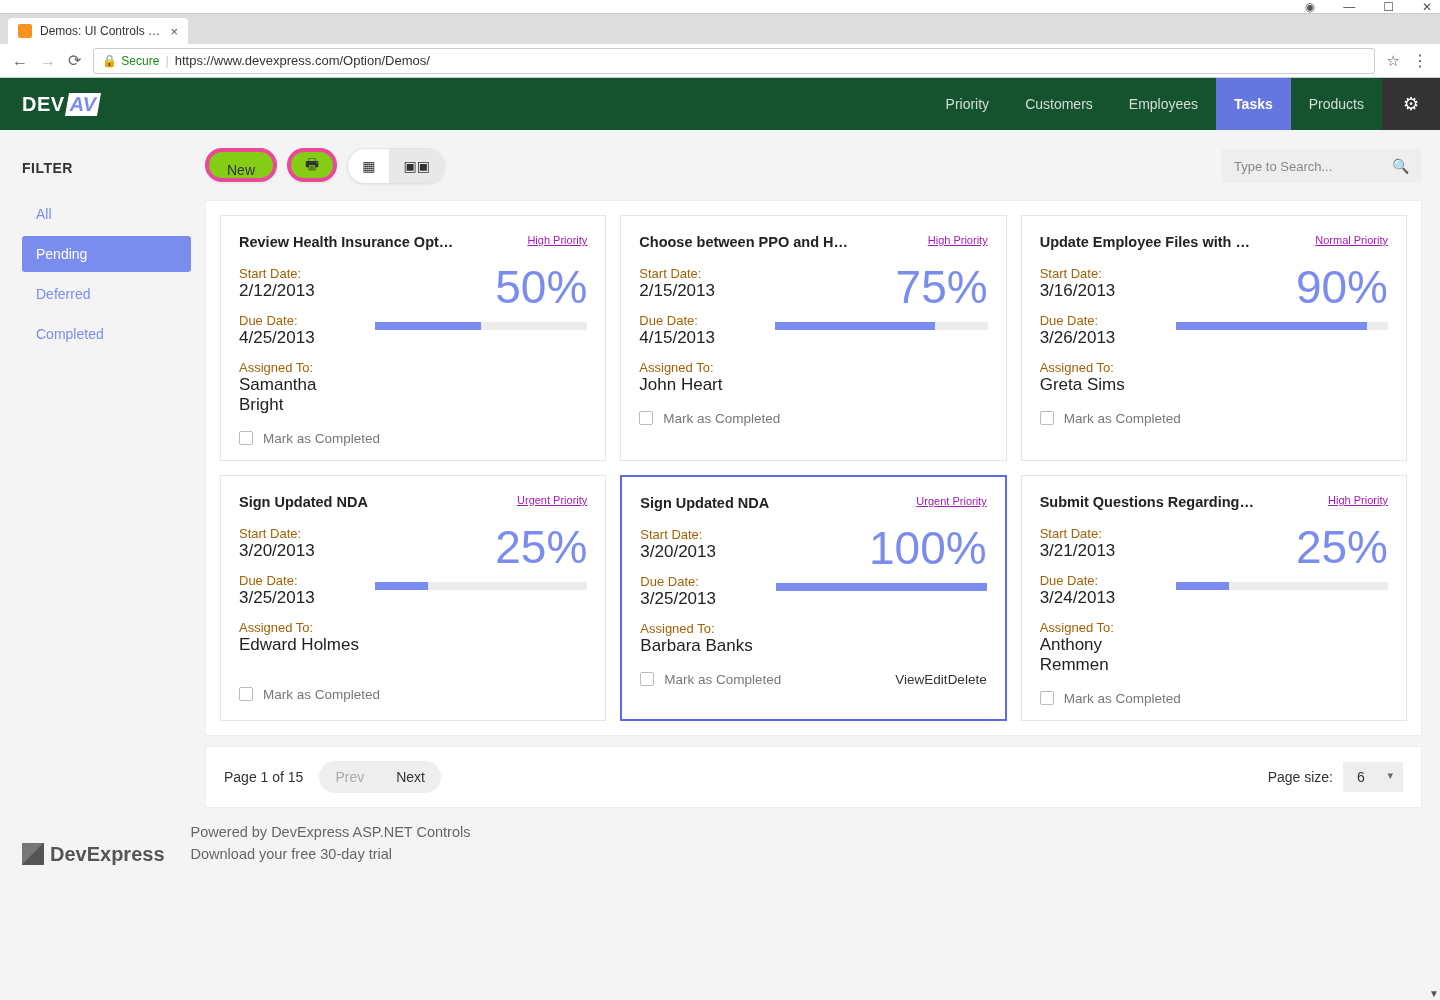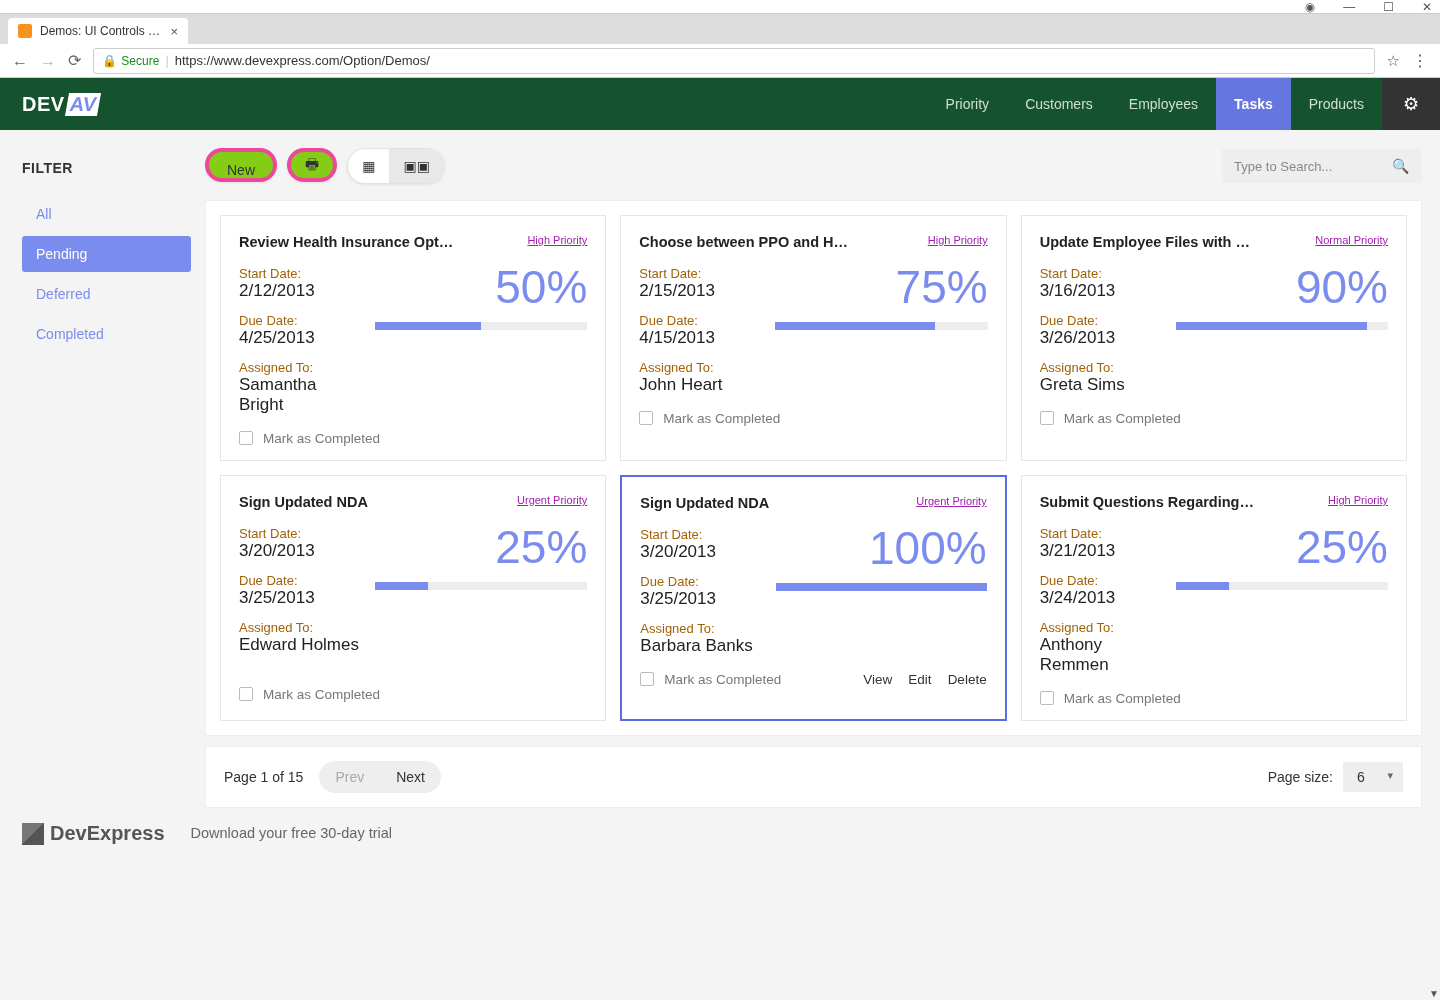--- a/index.html
+++ b/index.html
@@ -64,21 +64,21 @@
 .card-left { flex: 0 0 120px; }
 .card-right { flex: 1; text-align: right; }
 .field-label { color: #a16207; font-size: 13px; margin-top: 2px; }
 .field-value { color: #222; font-size: 17px; margin-bottom: 12px; }
 .pct { color: #7b8cef; font-size: 46px; font-weight: 300; line-height: 1; }
 .progress { background: #ececec; height: 8px; margin-top: 12px; position: relative; }
 .progress-fill { background: #7b8cef; height: 100%; }
 .card-foot { margin-top: 16px; display: flex; align-items: flex-start; gap: 10px; }
 .chk { width: 14px; height: 14px; border: 1px solid #bbb; border-radius: 2px; display: inline-block; }
 .chk-label { color: #777; font-size: 13.5px; }
-.card-actions { margin-left: auto; display: flex; gap: 16px; }
+.card-actions { margin-left: auto; display: flex; }
 .card-actions span { font-size: 13.5px; color: #333; cursor: pointer; }
 
 .pager-row { background: #fff; border: 1px solid #eee; margin-top: 10px; padding: 14px 18px; display: flex; align-items: center; }
 .page-info { font-size: 14px; color: #333; margin-right: 16px; }
 .pager-btns { background: #eee; border-radius: 18px; display: flex; overflow: hidden; }
 .pg-btn { padding: 8px 16px; font-size: 14px; cursor: pointer; }
 .pg-btn.disabled { color: #aaa; }
 .page-size-wrap { margin-left: auto; display: flex; align-items: center; gap: 10px; font-size: 14px; color: #333; }
 .page-size-sel { background: #eee; padding: 7px 30px 7px 14px; position: relative; min-width: 60px; }
 .page-size-sel::after { content: "▾"; position: absolute; right: 10px; color: #666; font-size: 11px; }
@@ -353,19 +353,20 @@
         <div class="page-size-sel"><span>6</span></div>
       </div>
     </div>
 
     <div class="footer-row" style="margin-left:-205px;">
       <div class="de-logo">
         <span class="de-mark"></span>
         <span>DevExpress</span>
       </div>
       <div class="footer-text">
+        <div>Powered by DevExpress ASP.NET Controls</div>
         <div>Download your free 30-day trial</div>
       </div>
     </div>
   </div>
 </div>
 
 <span class="scroll-indicator">▼</span>
 
 </body></html>

